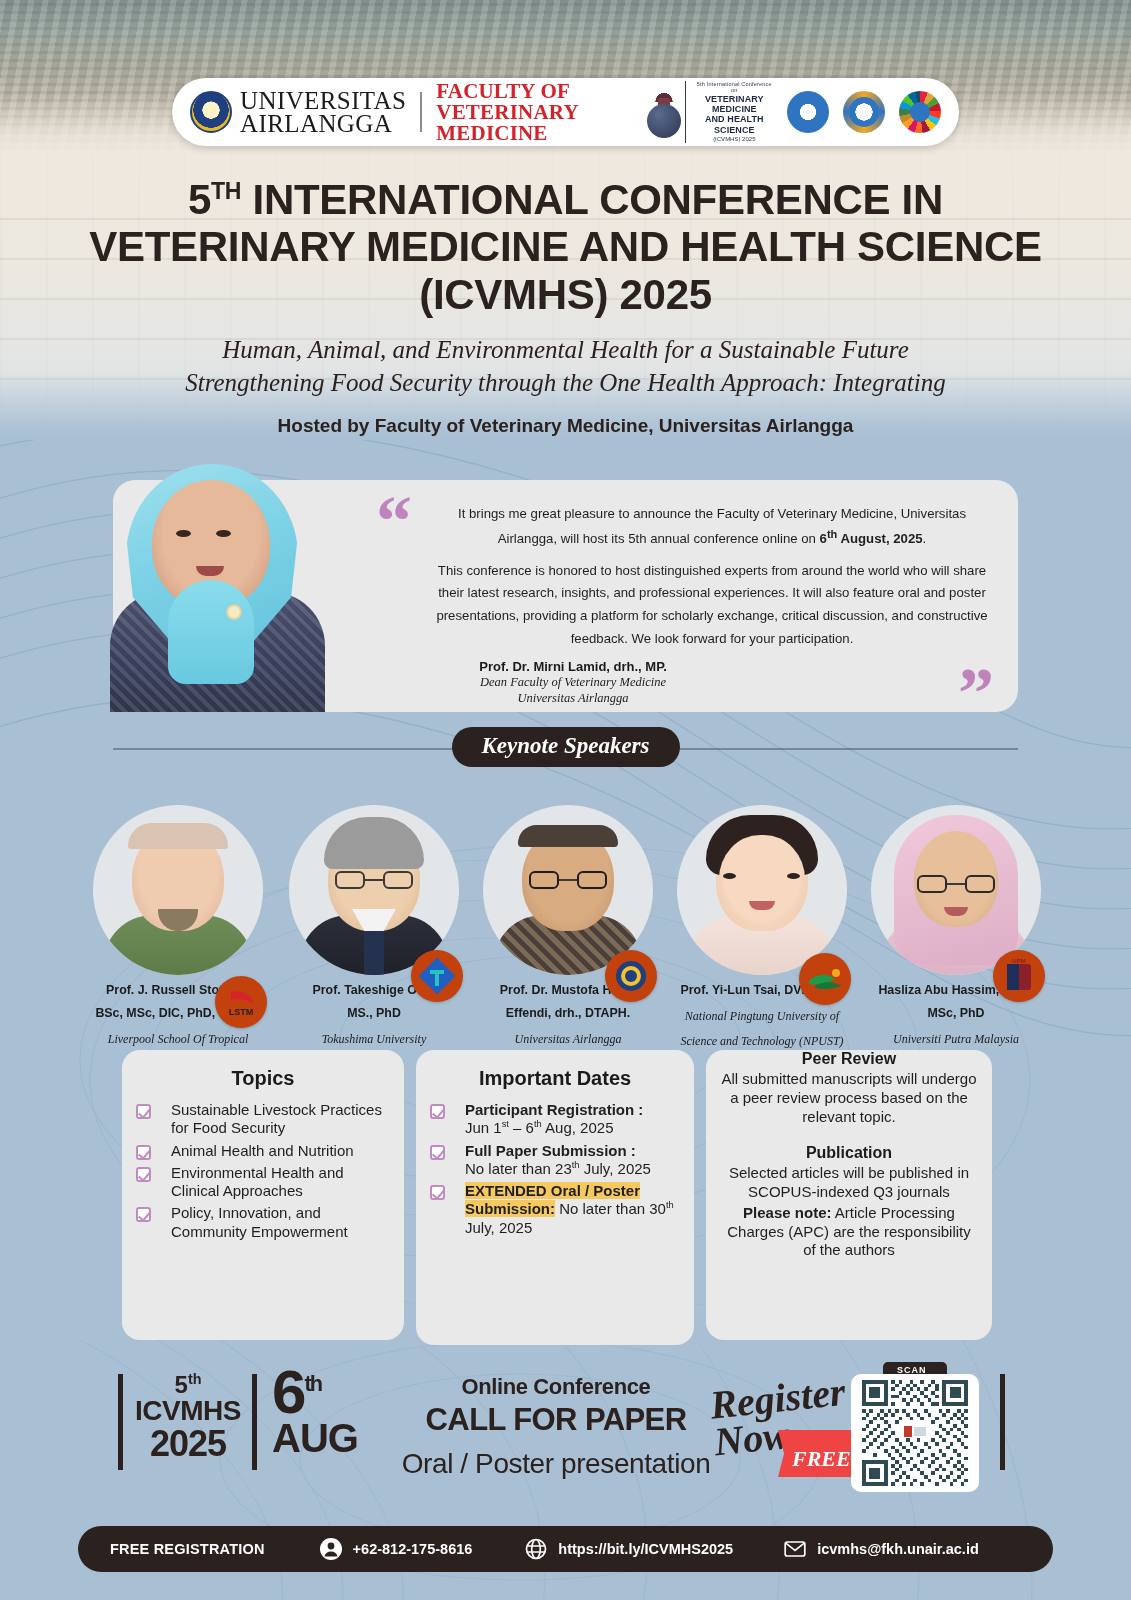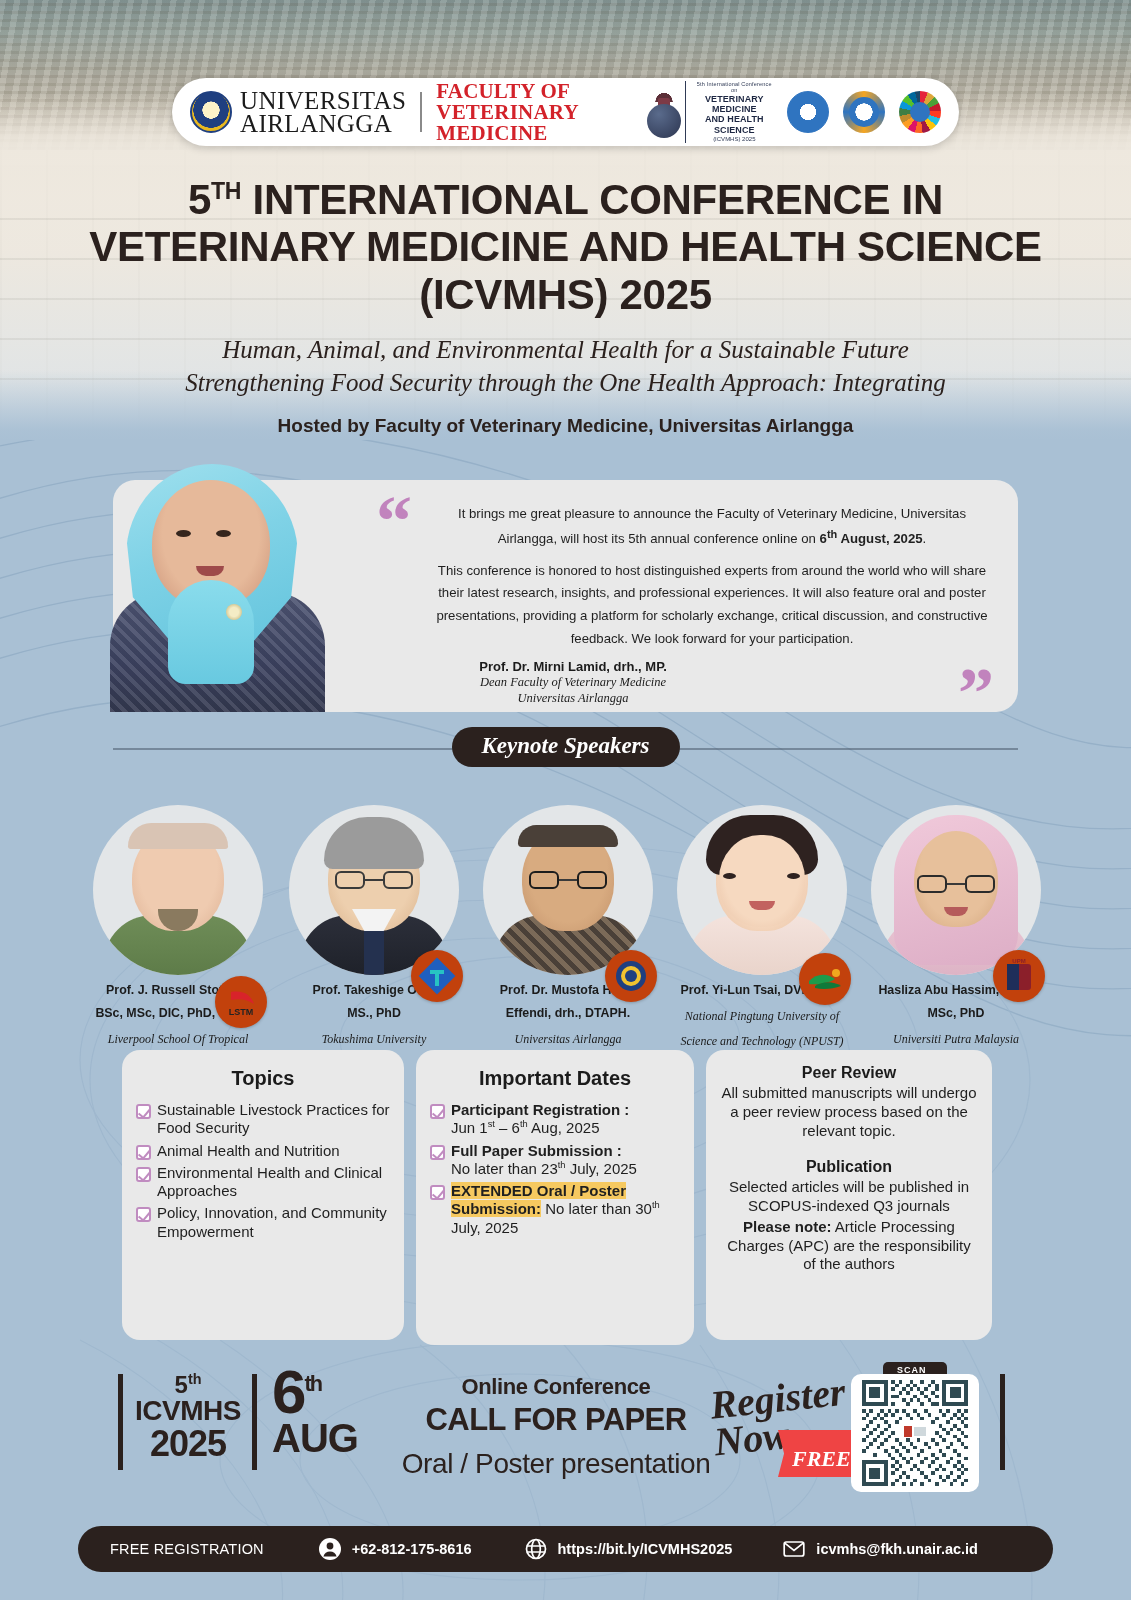--- a/index.html
+++ b/index.html
@@ -234,21 +234,21 @@
 
   .hl-title { position:relative; display:inline-block; font-size:20px; font-weight:700; color:#1b1b1b; padding:1px 12px; }
   .hl-title::before {
     content:""; position:absolute; left:-10px; right:-10px; top:2px; bottom:1px;
     background:#cd9acb; border-radius:5px; z-index:-1;
     transform:rotate(-.4deg);
   }
   .hl-wrap { text-align:center; margin-top:16px; margin-bottom:10px; }
 
   .chk-list { padding:0 12px 0 14px; }
-  .chk-row { display:flex; align-items:flex-start; gap:6px; margin-bottom:4px; }
+  .chk-row { display:flex; align-items:flex-start; gap:20px; margin-bottom:4px; }
   .chk {
     flex:0 0 auto; width:15px; height:15px; margin-top:3px;
     border:2px solid #c08cc0; border-radius:3px; position:relative; background:#fff;
   }
   .chk::after {
     content:""; position:absolute; left:3px; top:0px; width:5px; height:10px;
     border-right:2px solid #c08cc0; border-bottom:2px solid #c08cc0; transform:rotate(40deg);
   }
   .chk-txt { font-size:15px; line-height:1.22; color:#1f1f1f; }
   .chk-txt b { font-weight:700; }
@@ -297,21 +297,21 @@
   }
   .qr-box { position:absolute; top:12px; left:0; width:128px; height:118px; background:#fff; border-radius:10px; padding:6px; }
   .qr-img { width:100%; height:100%; }
 
   
   .footer {
     position:absolute; left:78px; top:1526px; width:975px; height:46px;
     background:#2b211e; border-radius:23px;
     display:flex; align-items:center; color:#fff;
   }
-  .f-free { margin-left:32px; font-size:14.5px; font-weight:400; letter-spacing:.2px;}
+  .f-free { margin-left:32px; font-size:14.5px; font-weight:700; letter-spacing:.2px;}
   .f-item { display:flex; align-items:center; gap:10px; }
   .f-item.phone { margin-left:54px; }
   .f-item.web { margin-left:52px; }
   .f-item.mail { margin-left:50px; }
   .f-item span { font-size:14.5px; font-weight:700; }
   .f-ico { width:24px; height:24px; flex:0 0 auto; }
 </style>
 </head>
 <body>
 
@@ -583,21 +583,21 @@
         <span class="chk"></span>
         <span class="chk-txt">
           <b class="mark-yellow">EXTENDED Oral / Poster Submission:</b><span> No later than 30</span><sup>th</sup><span> July, 2025</span>
         </span>
       </div>
 
     </div>
   </div>
 
   <div class="card" id="card-pub">
-    <div class="pub-body" style="padding-top:14px;">
+    <div class="pub-body" style="">
       <span class="pub-hl">Peer Review</span>
       <div class="pub-txt">All submitted manuscripts will undergo a peer review process based on the relevant topic.</div>
       <div style="height:18px;"></div>
       <span class="pub-hl">Publication</span>
       <div class="pub-txt">Selected articles will be published in SCOPUS-indexed Q3 journals</div>
       <div class="pub-txt"><b>Please note:</b><span> Article Processing Charges (APC) are the responsibility of the authors</span></div>
     </div>
   </div>
 
   <div class="cfp">

